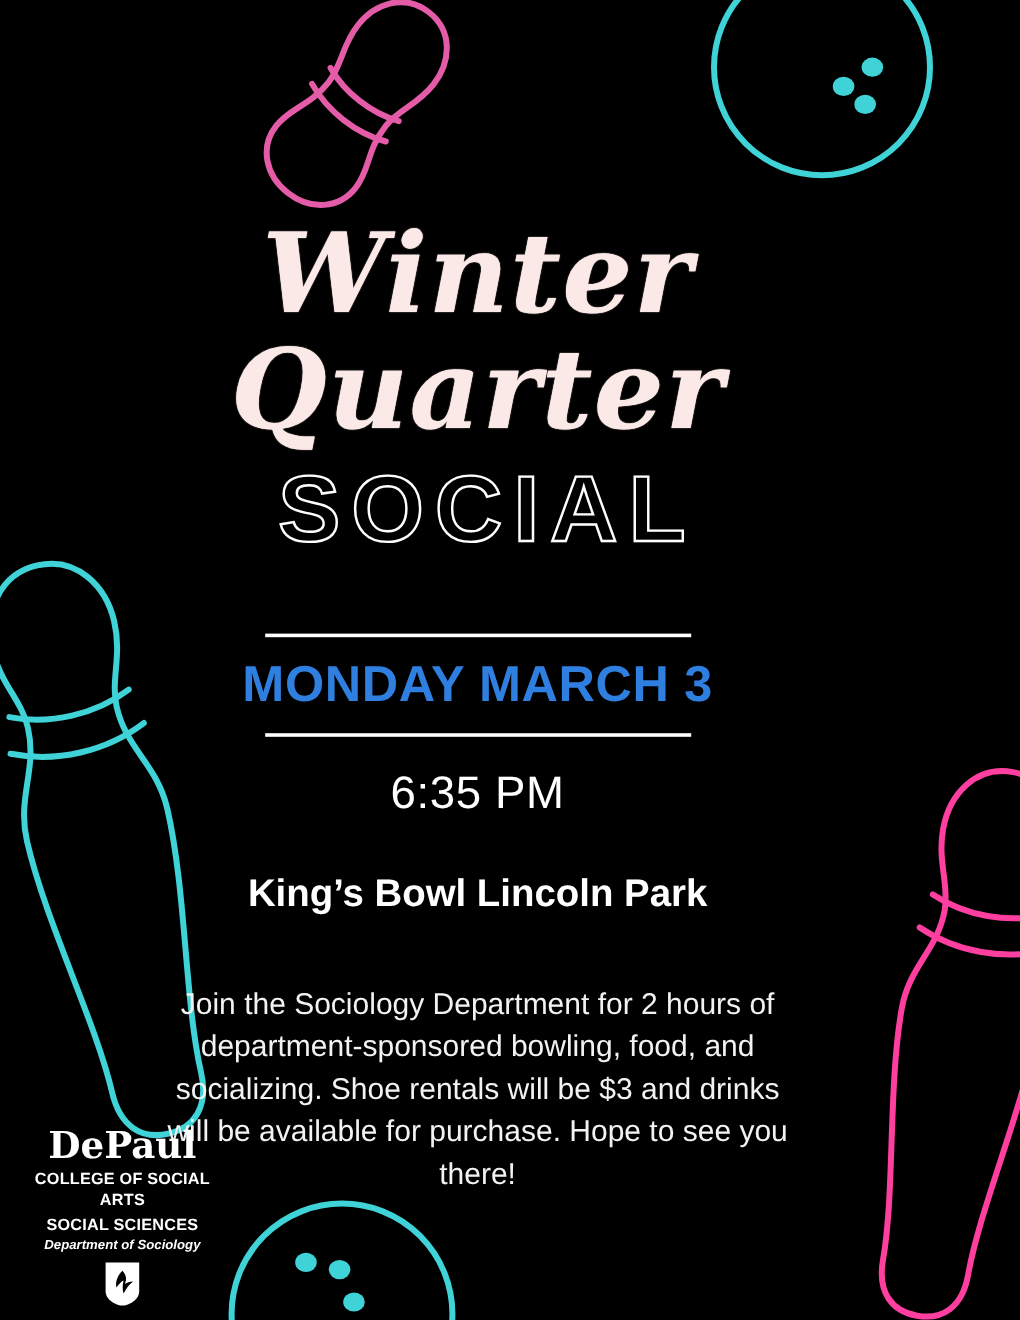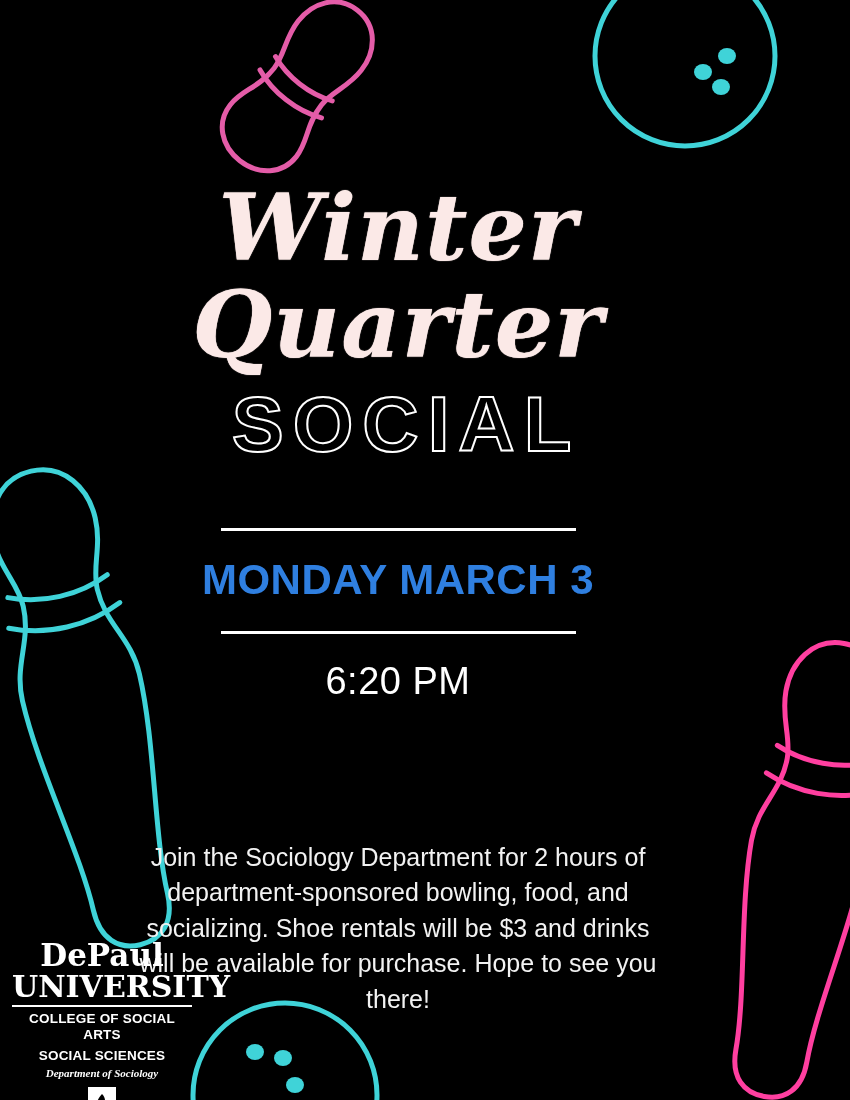--- a/index.html
+++ b/index.html
@@ -72,21 +72,21 @@
     display: inline-block;
     padding: 0;
   }
   .rule {
     width: 355px;
     height: 3px;
     background: #ffffff;
     margin: 0 auto;
   }
   .date-text {
-    margin: 16px;
+    margin: 6px;
     padding: 9px 0 11px 0;
     font-family: "Liberation Sans", sans-serif;
     font-weight: 700;
     font-size: 42px;
     letter-spacing: 0.5px;
     color: #2f7fe0;
   }
 
   .time-text {
     margin: 26px 0 0 0;
@@ -141,21 +141,21 @@
   }
   .logo-college {
     font-family: "Liberation Sans", sans-serif;
     font-weight: 700;
     font-size: 13.5px;
     letter-spacing: 0.2px;
     margin-top: 4px;
     line-height: 1.25;
   }
   .logo-dept {
-    font-family: Liberation Serif, serif;
+    font-family: Liberation Sans, sans-serif;
     font-style: italic;
     font-weight: 700;
     font-size: 11px;
     margin-top: 2px;
   }
   .logo-seal {
     margin: 6px auto 0 auto;
     width: 34px;
     height: 40px;
   }
@@ -216,32 +216,31 @@
   <div class="content">
     <h1 class="title-script">Winter Quarter</h1>
     <div class="title-outline">SOCIAL</div>
 
     <div class="date-block">
       <div class="rule"></div>
       <p class="date-text">MONDAY MARCH 3</p>
       <div class="rule"></div>
     </div>
 
-    <p class="time-text">6:20 PM</p>
+    <p class="time-text">6:35 PM</p>
 
     <p class="venue">
-      <br>
+      <span>King’s Bowl Lincoln Park</span><br>
     </p>
 
     <p class="blurb">Join the Sociology Department for 2 hours of department-sponsored bowling, food, and socializing. Shoe rentals will be $3 and drinks will be available for purchase. Hope to see you there!</p>
   </div>
 
   <div class="logo">
     <div class="logo-depaul">DePaul</div>
-    <div class="logo-university">UNIVERSITY</div>
     <div class="logo-college">COLLEGE OF SOCIAL ARTS</div>
     <div class="logo-college">SOCIAL SCIENCES</div>
     <div class="logo-dept">Department of Sociology</div>
     <div class="logo-seal">
       <svg width="34" height="40" viewBox="0 0 34 40">
         <path d="M3 2 h28 v24 c0 8 -10 12 -14 12 c-4 0 -14 -4 -14 -12 z" fill="#ffffff"></path>
         <path d="M17 9 c-4 4 -6 9 -5 14 c2 -3 4 -5 6 -6 c-1 4 -1 8 0 11 c2 -4 5 -8 8 -10 c-3 0 -5 1 -7 2 c2 -4 1 -8 -2 -11 z" fill="#000000"></path>
       </svg>
     </div>
   </div>

